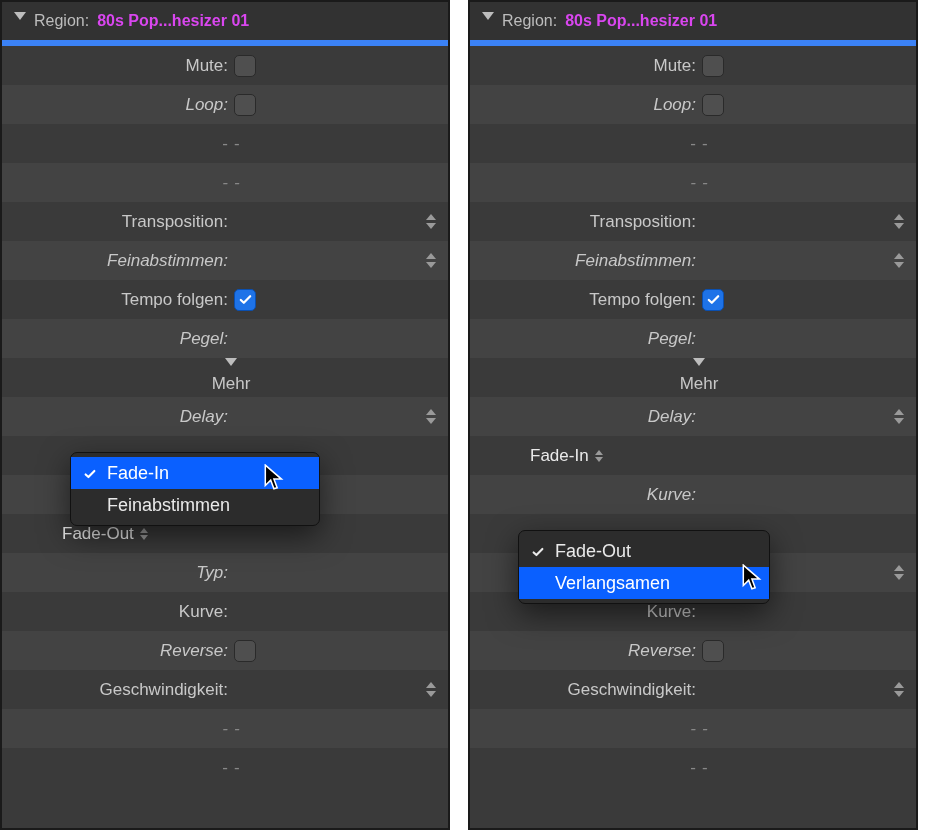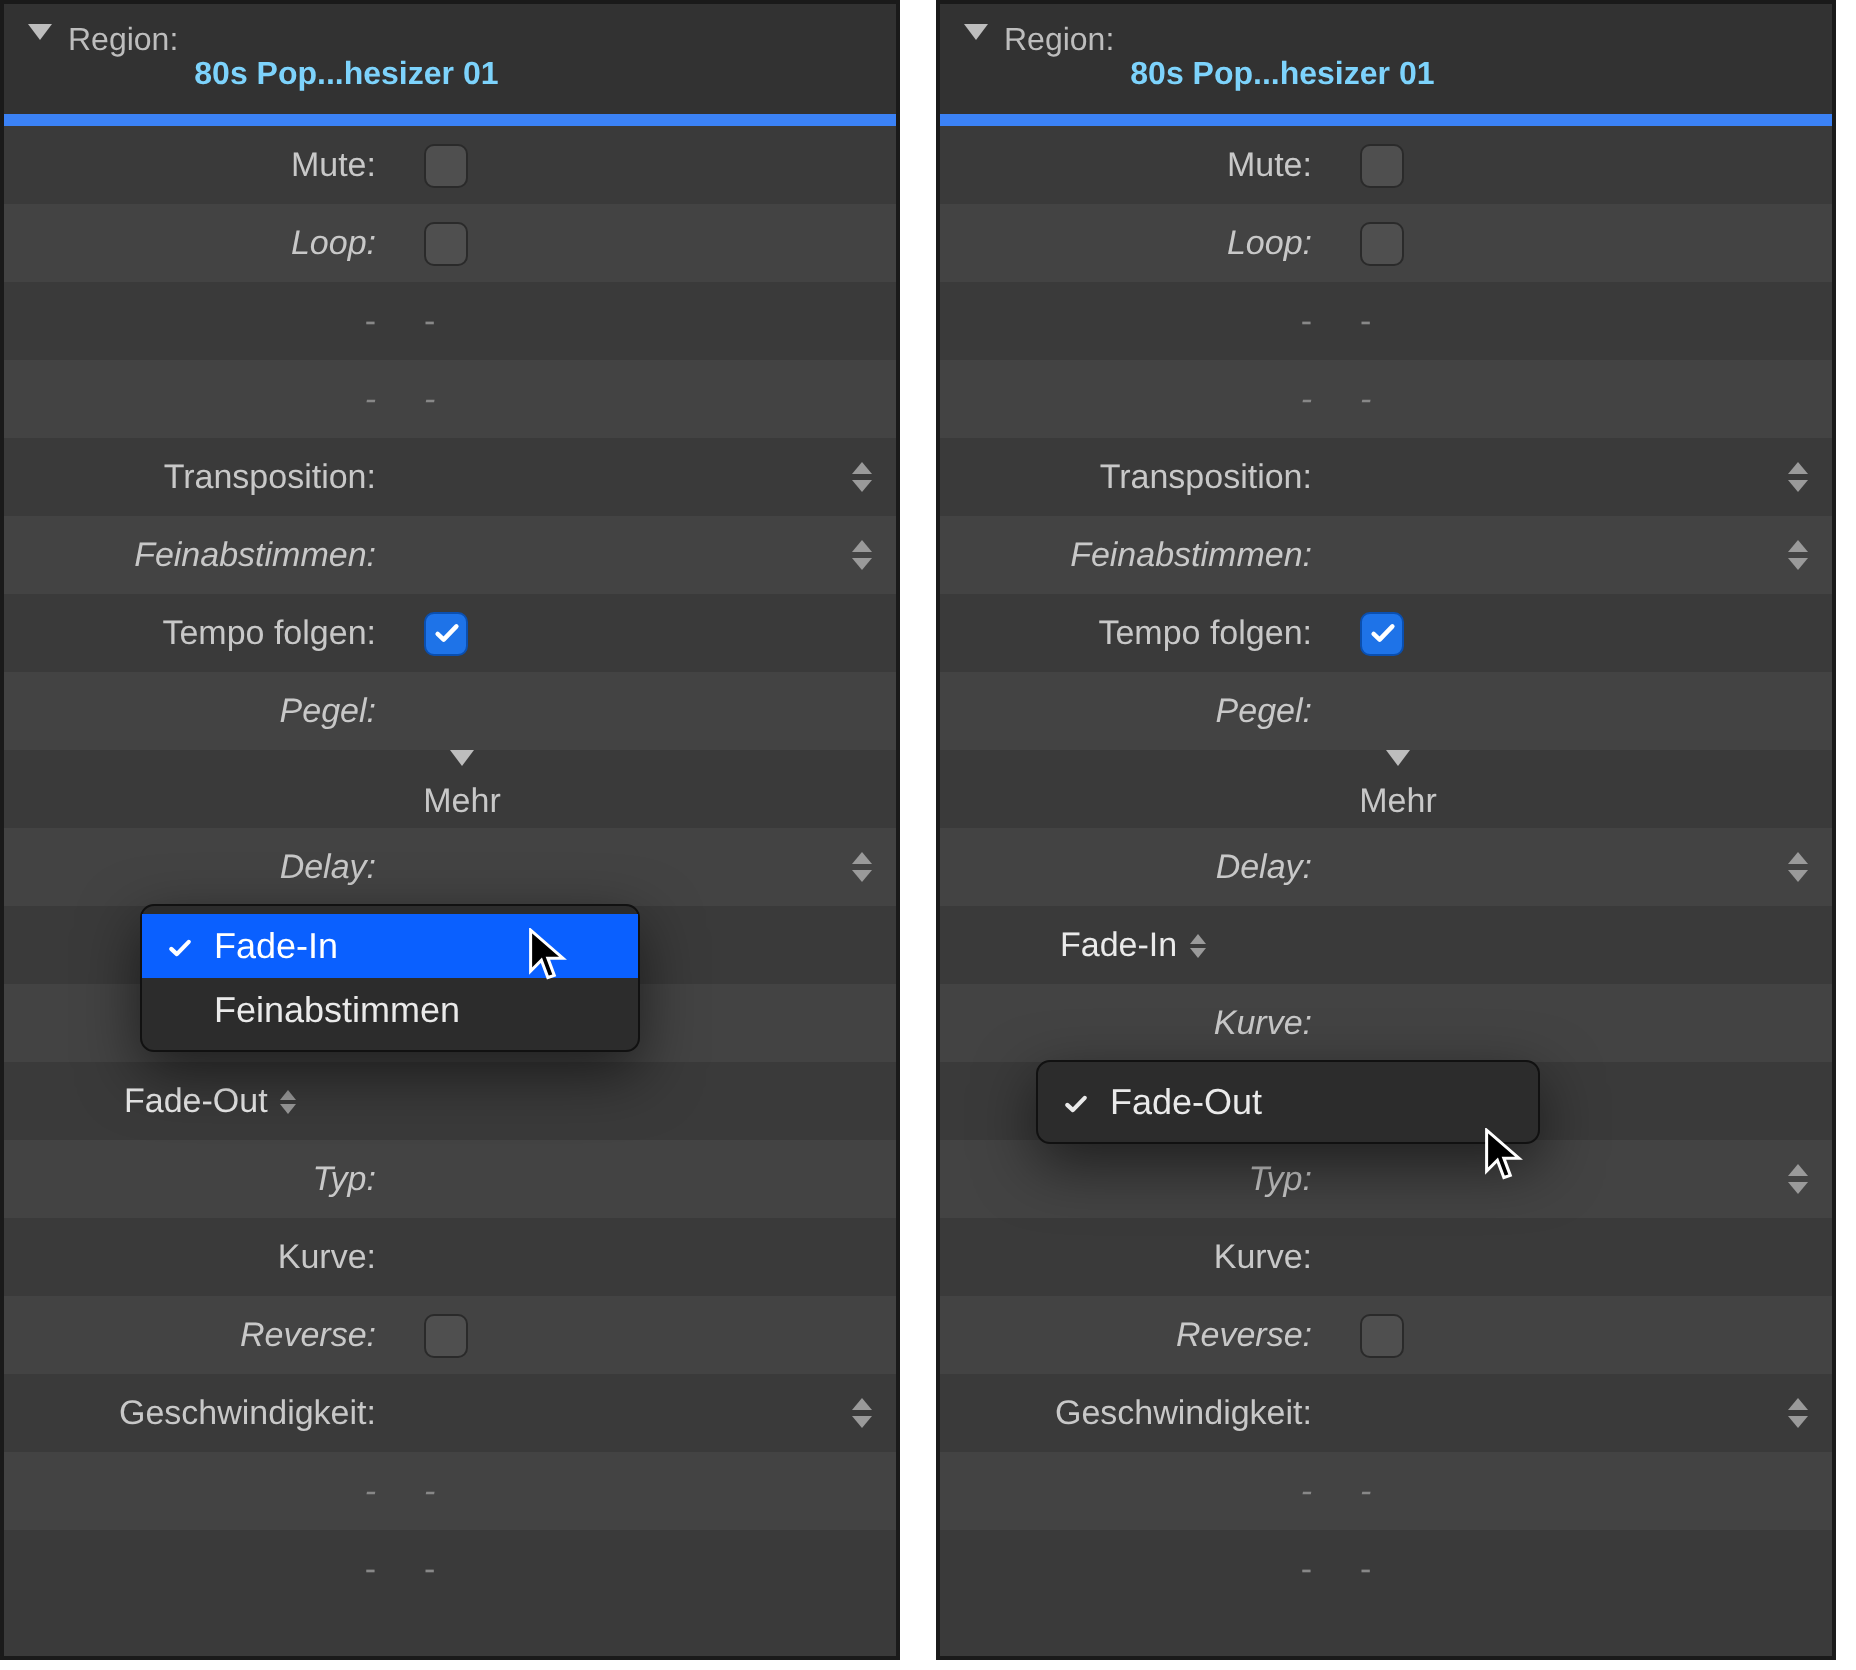--- a/index.html
+++ b/index.html
@@ -31,34 +31,34 @@
     font-size: 16px;
   }
   .panel-header .disclose {
     width: 0; height: 0;
     border-left: 6px solid transparent;
     border-right: 6px solid transparent;
     border-top: 8px solid #bdbdbd;
     flex: 0 0 auto;
   }
   .panel-header .region-label { color: #bdbdbd; font-weight: 400; }
-  .panel-header .region-name { color: #7dd3fc; font-weight: 600; margin-top: 17px; }
+  .panel-header .region-name { color: #d946ef; font-weight: 600; }
 
   .rows { }
   .row {
     height: 39px;
     display: flex;
     align-items: center;
   }
   .row.dark { background: #3a3a3a; }
   .row.light { background: #434343; font-style: italic; }
   .row .label-col {
-    width: 210px;
+    width: 232px;
     text-align: right;
-    padding-right: 24px;
+    padding-right: 6px;
     color: #c8c8c8;
     white-space: nowrap;
   }
   .row .value-col {
     flex: 1;
     position: relative;
     display: flex;
     align-items: center;
     color: #eaeaea;
     padding-right: 28px;
@@ -443,18 +443,21 @@
     </div>
   </div>
 
   <div class="menu" style="left:48px; top:528px; width:252px;">
     <div class="menu-item">
       <span class="check"><svg viewBox="0 0 16 16">
             <path d="M3 8.5 L6.2 11.5 L13 4.5" stroke="#eaeaea" stroke-width="2.4" fill="none" stroke-linecap="round" stroke-linejoin="round"></path>
           </svg></span>
       <span>Fade-Out</span>
     </div>
+    <div class="menu-item selected">
+      <span>Verlangsamen</span>
+    </div>
   </div>
 
   <svg class="cursor" style="left:272px; top:562px;" viewBox="0 0 20 26">
     <path d="M1 1 L1 20 L6 15 L9 23 L12 22 L9 14 L16 14 Z" fill="#000" stroke="#fff" stroke-width="1.4"></path>
   </svg>
 </div>
 
 </body></html>

